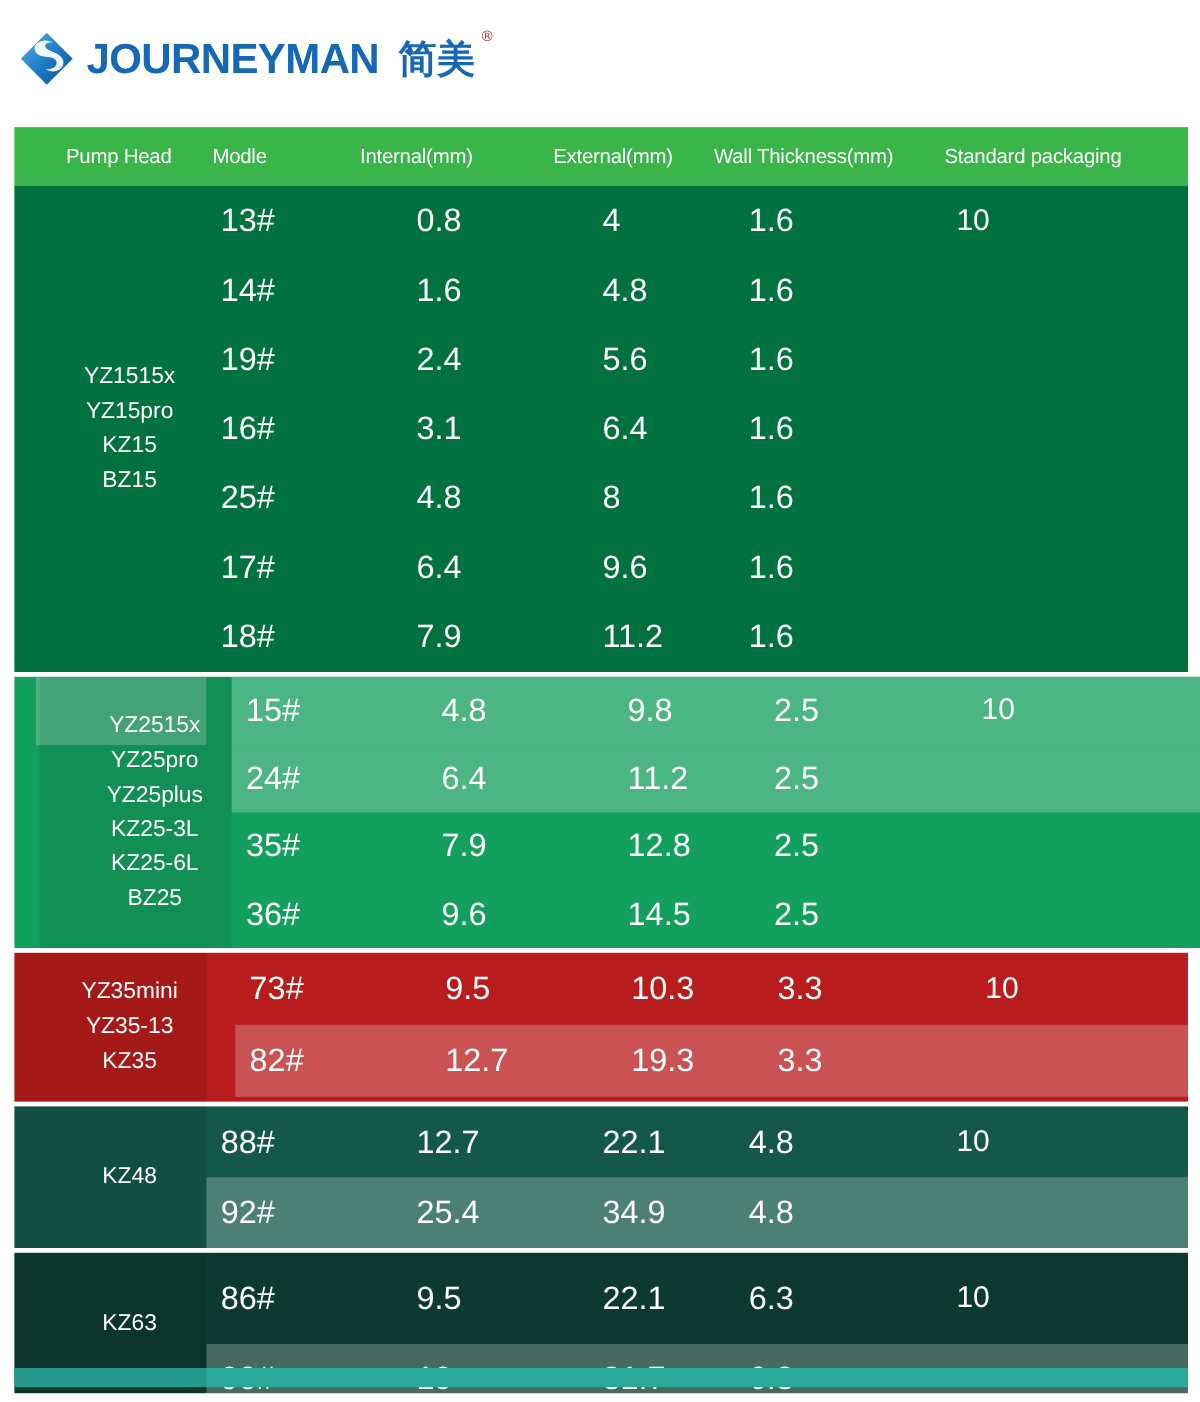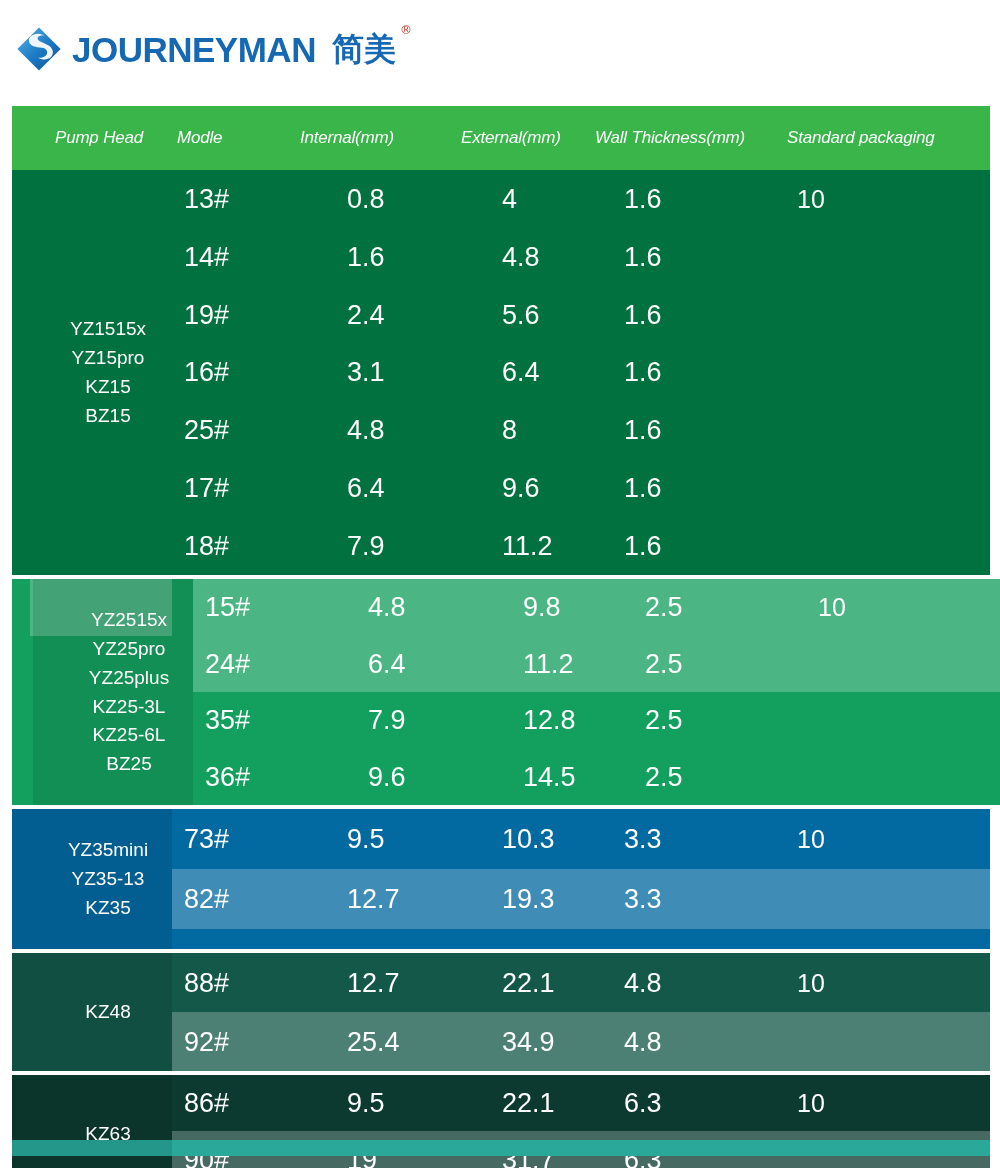--- a/index.html
+++ b/index.html
@@ -74,25 +74,24 @@
   
   .table-wrap {
     position: absolute;
     left: 12px; top: 106px;
     width: 978px;
     height: 1050px;
   }
 
   .thead {
     position: relative;
-    height: 64px;
+    height: 49px;
     background: #39b54a;
     display: flex;
     align-items: center;
-    font-style: italic;
   }
   .th {
     color: #ffffff;
     font-size: 17px;
     font-family: "Liberation Sans", sans-serif;
     white-space: nowrap;
     position: absolute;
     letter-spacing: -0.2px;
   }
   .th.c0 { left: 43px; }
@@ -312,21 +311,21 @@
             <span class="cell model">36#</span>
             <span class="cell internal">9.6</span>
             <span class="cell external">14.5</span>
             <span class="cell wall">2.5</span>
             <span class="cell pack"></span>
           </div>
         </div>
         <div class="band-overlay" style="left: 18px; top: 0px; width: 142px; height: 56.5px;"></div>
       </div>
       <div class="gap"></div>
-      <div class="group g3" style="background: #0369a1; height: 140px;">
+      <div class="group g3" style="background: #b91c1c; height: 124px; gap: 24px;">
         <div class="label-cell shaded">
           <div class="label-line">YZ35mini</div>
           <div class="label-line">YZ35-13</div>
           <div class="label-line">KZ35</div>
         </div>
         <div class="rows">
           <div class="row" style="height: 60px;">
             <span class="cell model">73#</span>
             <span class="cell internal">9.5</span>
             <span class="cell external">10.3</span>
@@ -363,21 +362,21 @@
             <span class="cell pack"></span>
           </div>
         </div>
       </div>
       <div class="gap"></div>
       <div class="group g5" style="background: rgb(13, 58, 48); height: 117px;">
         <div class="label-cell shaded">
           <div class="label-line">KZ63</div>
         </div>
         <div class="rows">
-          <div class="row" style="height: 56px;">
+          <div class="row" style="height: 76px;">
             <span class="cell model">86#</span>
             <span class="cell internal">9.5</span>
             <span class="cell external">22.1</span>
             <span class="cell wall">6.3</span>
             <span class="cell pack">10</span>
           </div>
           <div class="row hl" style="height: 58.5px;">
             <span class="cell model">90#</span>
             <span class="cell internal">19</span>
             <span class="cell external">31.7</span>

